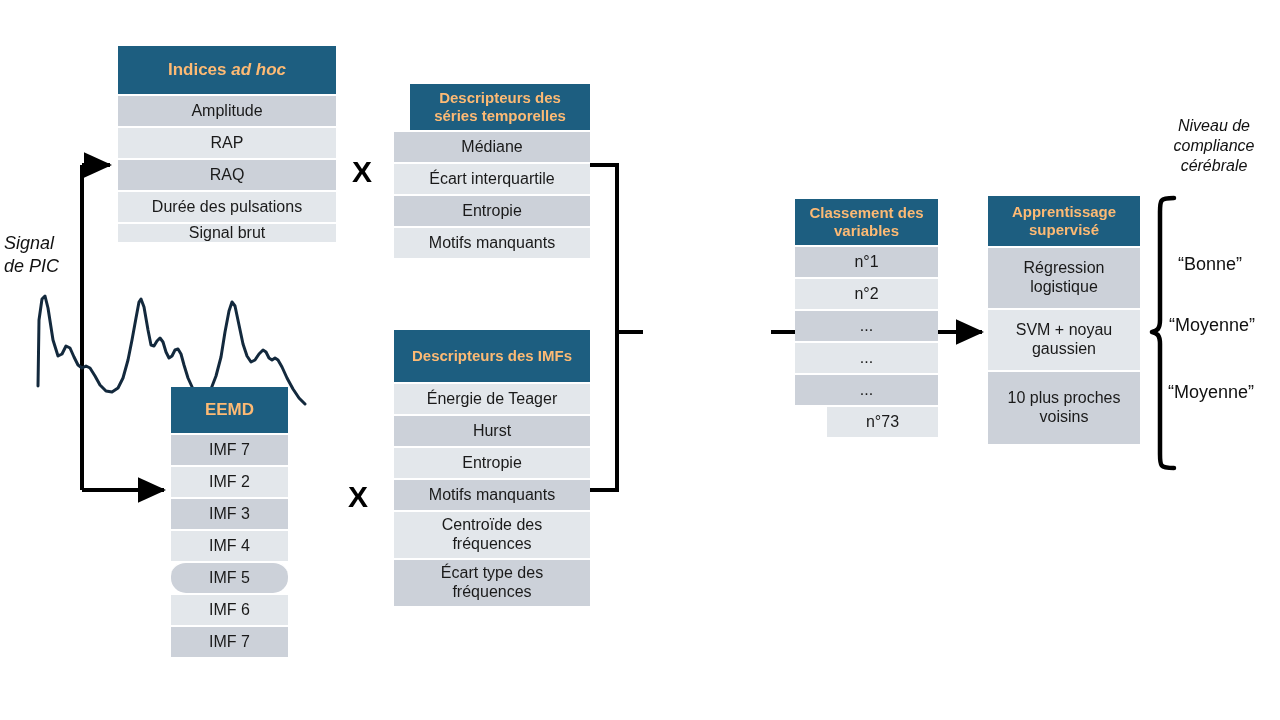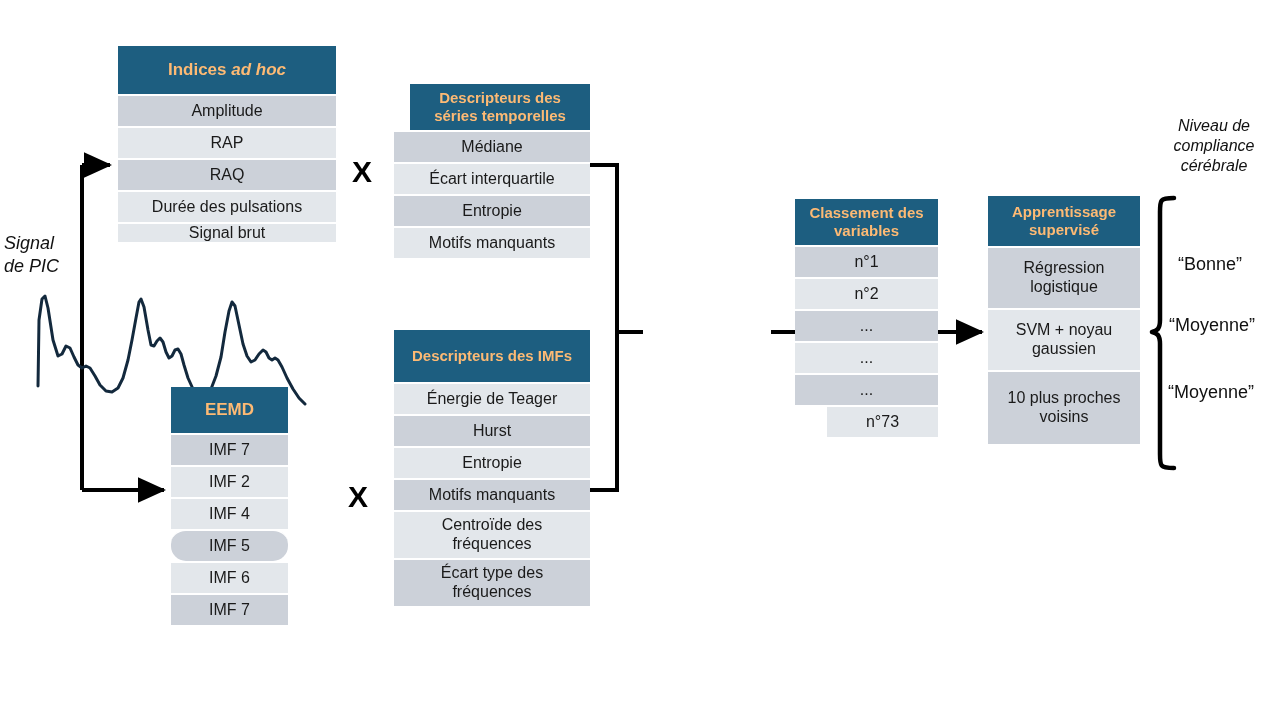--- a/index.html
+++ b/index.html
@@ -162,20 +162,21 @@
     <div class="row dark" style="height:32px; font-size:16px;">Médiane</div>
     <div class="row light" style="height:32px; font-size:16px;">Écart interquartile</div>
     <div class="row dark" style="height:32px; font-size:16px;">Entropie</div>
     <div class="row light" style="height:32px; font-size:16px;">Motifs manquants</div>
   </div>
 
   <div class="block" style="left:171px; top:359px; width:117px;margin-top:28px;">
     <div class="block-header" style="height:46px; font-size:17px;">EEMD</div>
     <div class="row dark" style="height:32px; font-size:16px;">IMF 7</div>
     <div class="row light" style="height:32px; font-size:16px;">IMF 2</div>
+    <div class="row dark" style="height:32px; font-size:16px;">IMF 3</div>
     <div class="row light" style="height:32px; font-size:16px;">IMF 4</div>
     <div class="row dark" style="height:32px; font-size:16px;border-radius:15px;">IMF 5</div>
     <div class="row light" style="height:32px; font-size:16px;">IMF 6</div>
     <div class="row dark" style="height:32px; font-size:16px;">IMF 7</div>
   </div>
 
   <div class="xmark" style="left:348px; top:482px; font-size:30px;">X</div>
 
   <div class="block" style="left:394px; top:330px; width:196px;">
     <div class="block-header" style="height:52px; font-size:15px;">Descripteurs des IMFs</div>

